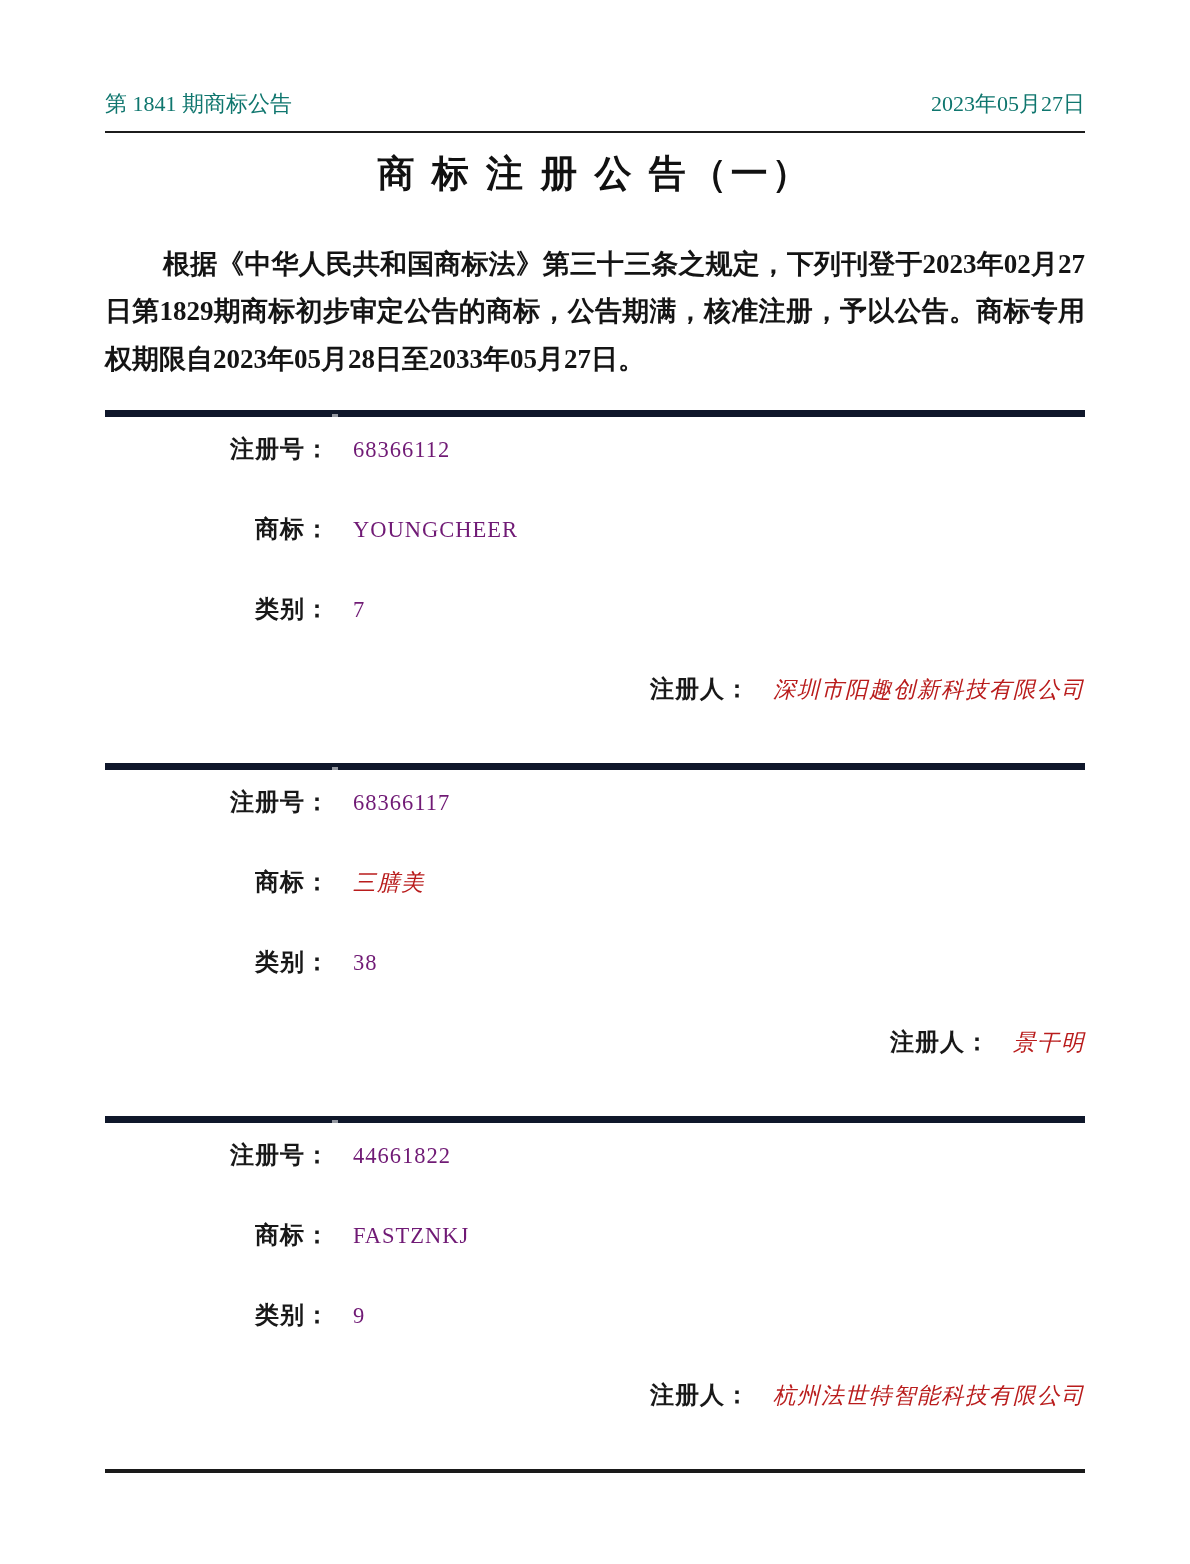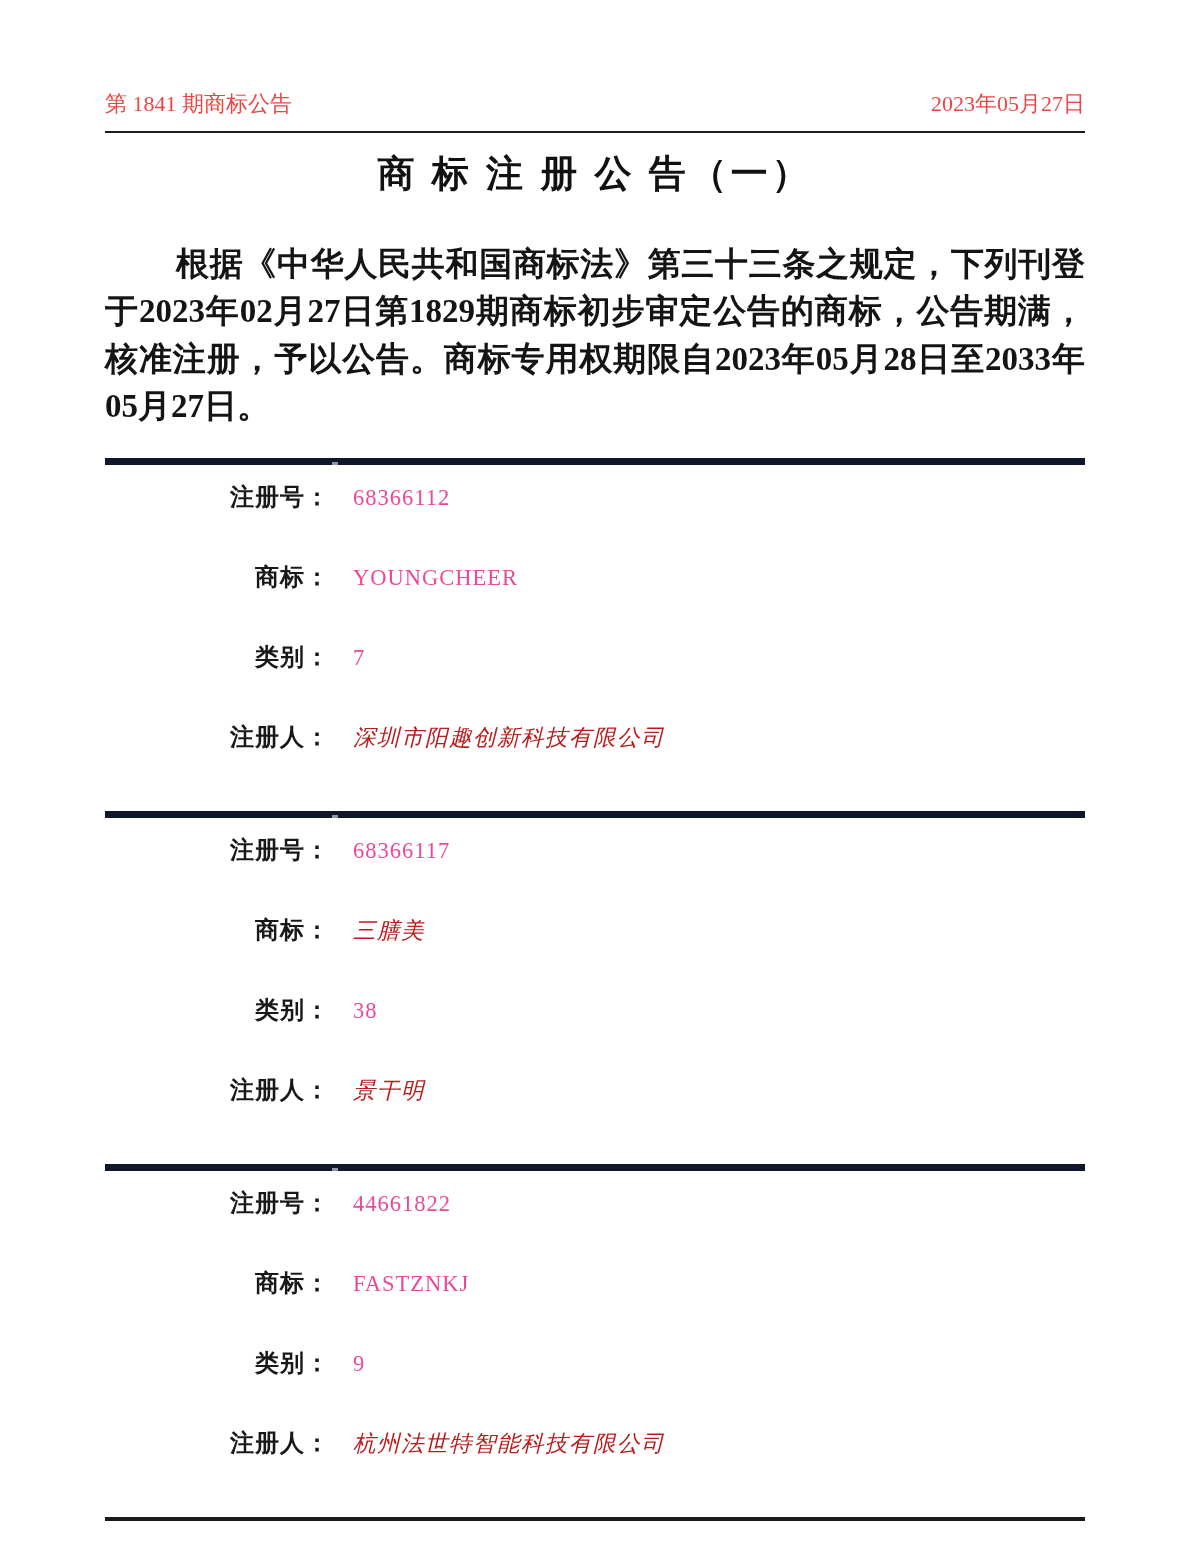--- a/index.html
+++ b/index.html
@@ -20,21 +20,21 @@
     padding: 0 105px;
   }
 
   
   .masthead {
     padding-top: 89px;
     display: flex;
     justify-content: space-between;
     align-items: baseline;
     font-size: 22px;
-    color: #ef4444;
+    color: #0f766e;
   }
   .masthead-rule {
     margin-top: 12px;
     border-top: 2.5px solid #1c1c1c;
     height: 0;
   }
 
   
   .doc-title {
     margin: 16px 0 0 0;
@@ -42,21 +42,21 @@
     font-size: 37px;
     font-weight: 700;
     letter-spacing: 4px;
     color: #111111;
     line-height: 1.35;
   }
 
   
   .intro {
     margin: 42px 0 0 0;
-    font-size: 33px;
+    font-size: 27px;
     font-weight: 700;
     line-height: 47.5px;
     text-align: justify;
     text-indent: 2.15em;
     color: #141414;
   }
 
   
   .entries {
     margin-top: 27px;
@@ -76,34 +76,35 @@
     height: 3px;
     background: rgba(255,255,255,0.55);
   }
   .row {
     display: flex;
     align-items: baseline;
     margin-bottom: 47px;
   }
   .row:last-child {
     margin-bottom: 0;
+    justify-content: flex-end;
   }
   .label {
     flex: 0 0 225px;
     text-align: right;
     font-weight: 700;
     font-size: 24px;
     color: #181818;
     letter-spacing: 1px;
     line-height: 33px;
   }
   .val {
     margin-left: 23px;
     font-size: 22.5px;
-    color: #ec4899;
+    color: #701a75;
     letter-spacing: 1px;
     line-height: 33px;
   }
   .val.soft {
     color: #b91c1c;
     letter-spacing: 1.5px;
     font-style: italic;
   }
 
   

